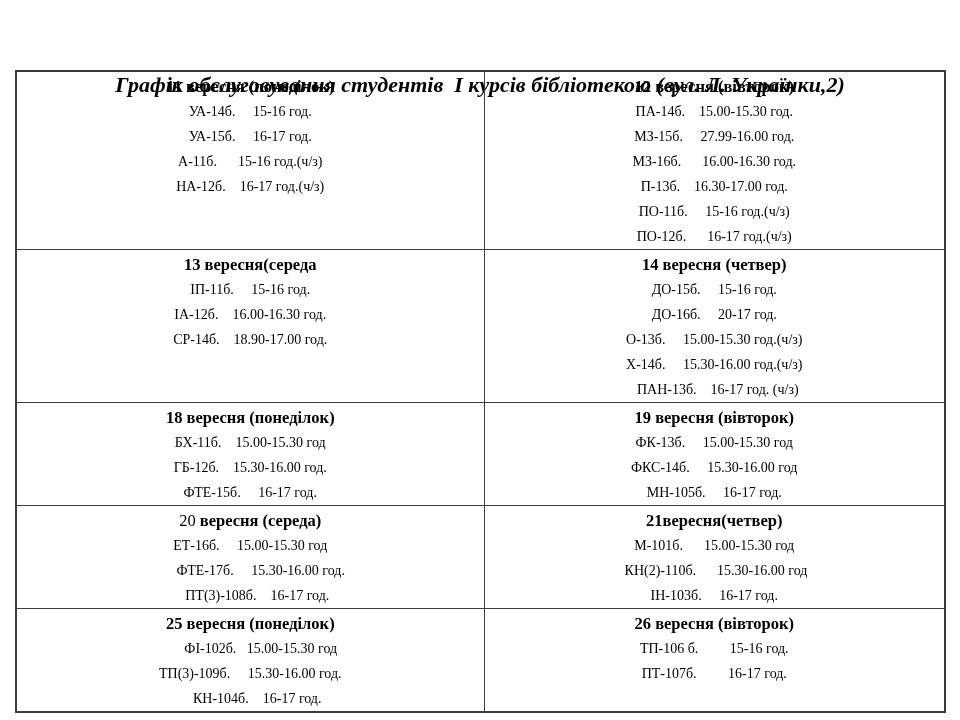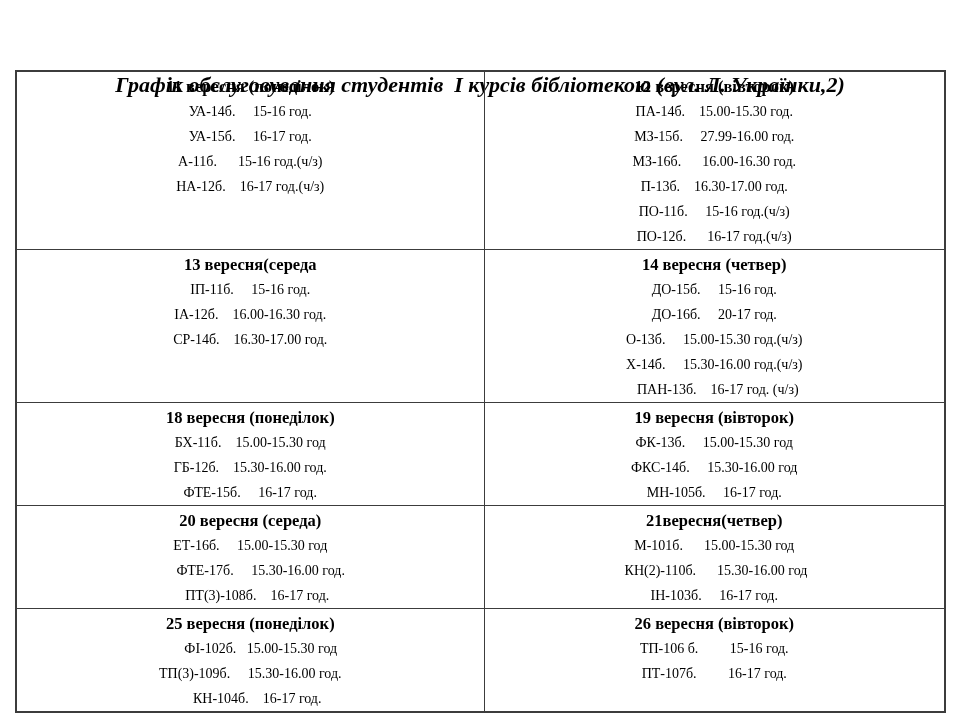--- a/index.html
+++ b/index.html
@@ -45,21 +45,21 @@
   tr.r3 { height: 101px; }
   tr.r4 { height: 98px; border-radius: 15px; }
 
   .hdr {
     text-align: center;
     font-size: 16.5px;
     line-height: 25px;
     white-space: pre;
   }
   .hdr .hb { font-weight: bold; }
-  .hdr .plain { font-weight: bold; margin-top: 12px; }
+  .hdr .plain { font-weight: normal; margin-top: 12px; }
 
   .line {
     text-align: center;
     font-size: 14px;
     line-height: 25px;
     white-space: pre;
   }
 </style>
 </head>
 <body>
@@ -94,21 +94,21 @@
           <div class="line">ПО-11б.     15-16 год.(ч/з)</div>
           <div class="line">ПО-12б.      16-17 год.(ч/з)</div>
         </td>
       </tr>
 
       <tr class="r1">
         <td class="cell">
           <div class="hdr"><span class="plain"></span><span class="hb">13 вересня(середа</span></div>
           <div class="line">ІП-11б.     15-16 год.</div>
           <div class="line">ІА-12б.    16.00-16.30 год.</div>
-          <div class="line">СР-14б.    16.30-17.00 год.</div>
+          <div class="line">СР-14б.    18.90-17.00 год.</div>
         </td>
         <td class="cell">
           <div class="hdr"><span class="plain"></span><span class="hb">14 вересня (четвер)</span></div>
           <div class="line">ДО-15б.     15-16 год.</div>
           <div class="line">ДО-16б.     20-17 год.</div>
           <div class="line">О-13б.     15.00-15.30 год.(ч/з)</div>
           <div class="line">Х-14б.     15.30-16.00 год.(ч/з)</div>
           <div class="line">  ПАН-13б.    16-17 год. (ч/з)</div>
         </td>
       </tr>

